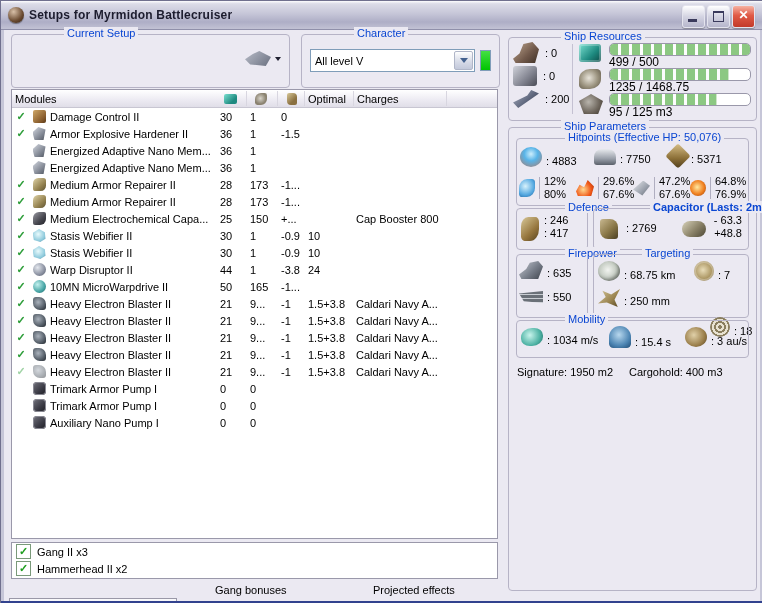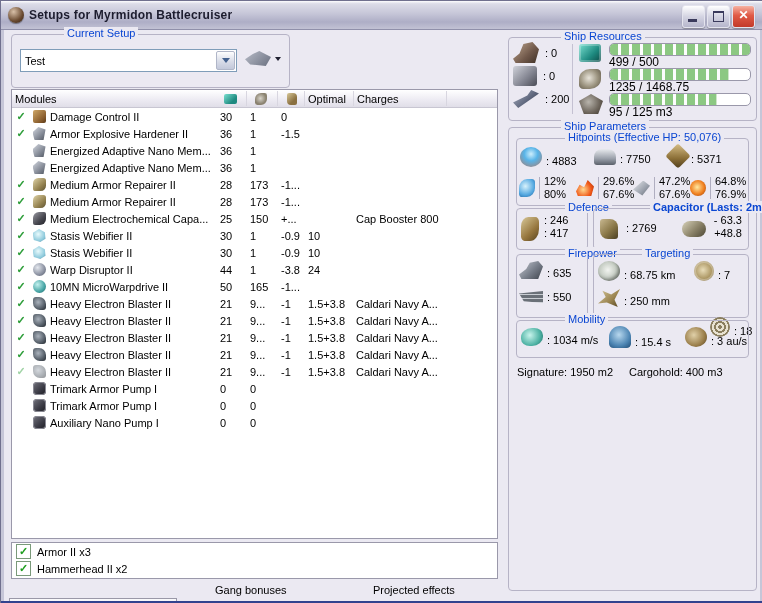--- a/index.html
+++ b/index.html
@@ -128,32 +128,36 @@
           <div class="glyph-max"></div>
         </div>
       <div class="wbtn close">
           <div class="glyph-close">✕</div>
         </div>
     </div>
   </div>
 
   <div class="grp" style="left:10px;top:33px;width:277px;height:52px;">
     <div class="grp-label">Current Setup</div>
-    <div class="combo" style="left:8px;top:14px;width:215px;">
-      <div class="combo-value">Test</div>
-      <div class="combo-arrow">
-          <div class="arr-down"></div>
-        </div>
-    </div>
     <div class="ship-btn" style="left:233px;top:16px;">
       <div class="ship-glyph"></div>
       <div class="arr-small"></div>
     </div>
   </div>
 
+  <div class="grp" style="left:300px;top:33px;width:197px;height:52px;">
+    <div class="grp-label">Character</div>
+    <div class="combo" style="left:8px;top:14px;width:163px;">
+      <div class="combo-value">All level V</div>
+      <div class="combo-arrow">
+          <div class="arr-down"></div>
+        </div>
+    </div>
+    <div class="green-bar" style="left:178px;top:15px;"></div>
+  </div>
 
   <div class="grp" style="left:507px;top:36px;width:247px;height:82px;">
     <div class="grp-label">Ship Resources</div>
     <div>
 
         <div class="res-row hp-slot" style="left: 4px; gap: 6px; top: 4px;">
           <span class="sicon turret-hardpoints-icon"></span>
           <span class="param-val">: 0</span>
         </div>
 
@@ -480,21 +484,21 @@
           <span class="cell"></span>
         </div>
       </div>
   </div>
 
   <div class="dronebox">
     <div>
 
         <div class="drow">
           <span class="chk">✓</span>
-          <span>Armor II x3</span>
+          <span>Gang II x3</span>
         </div>
 
         <div class="drow">
           <span class="chk">✓</span>
           <span>Hammerhead II x2</span>
         </div>
       </div>
   </div>
 
   <div class="statusbar">

